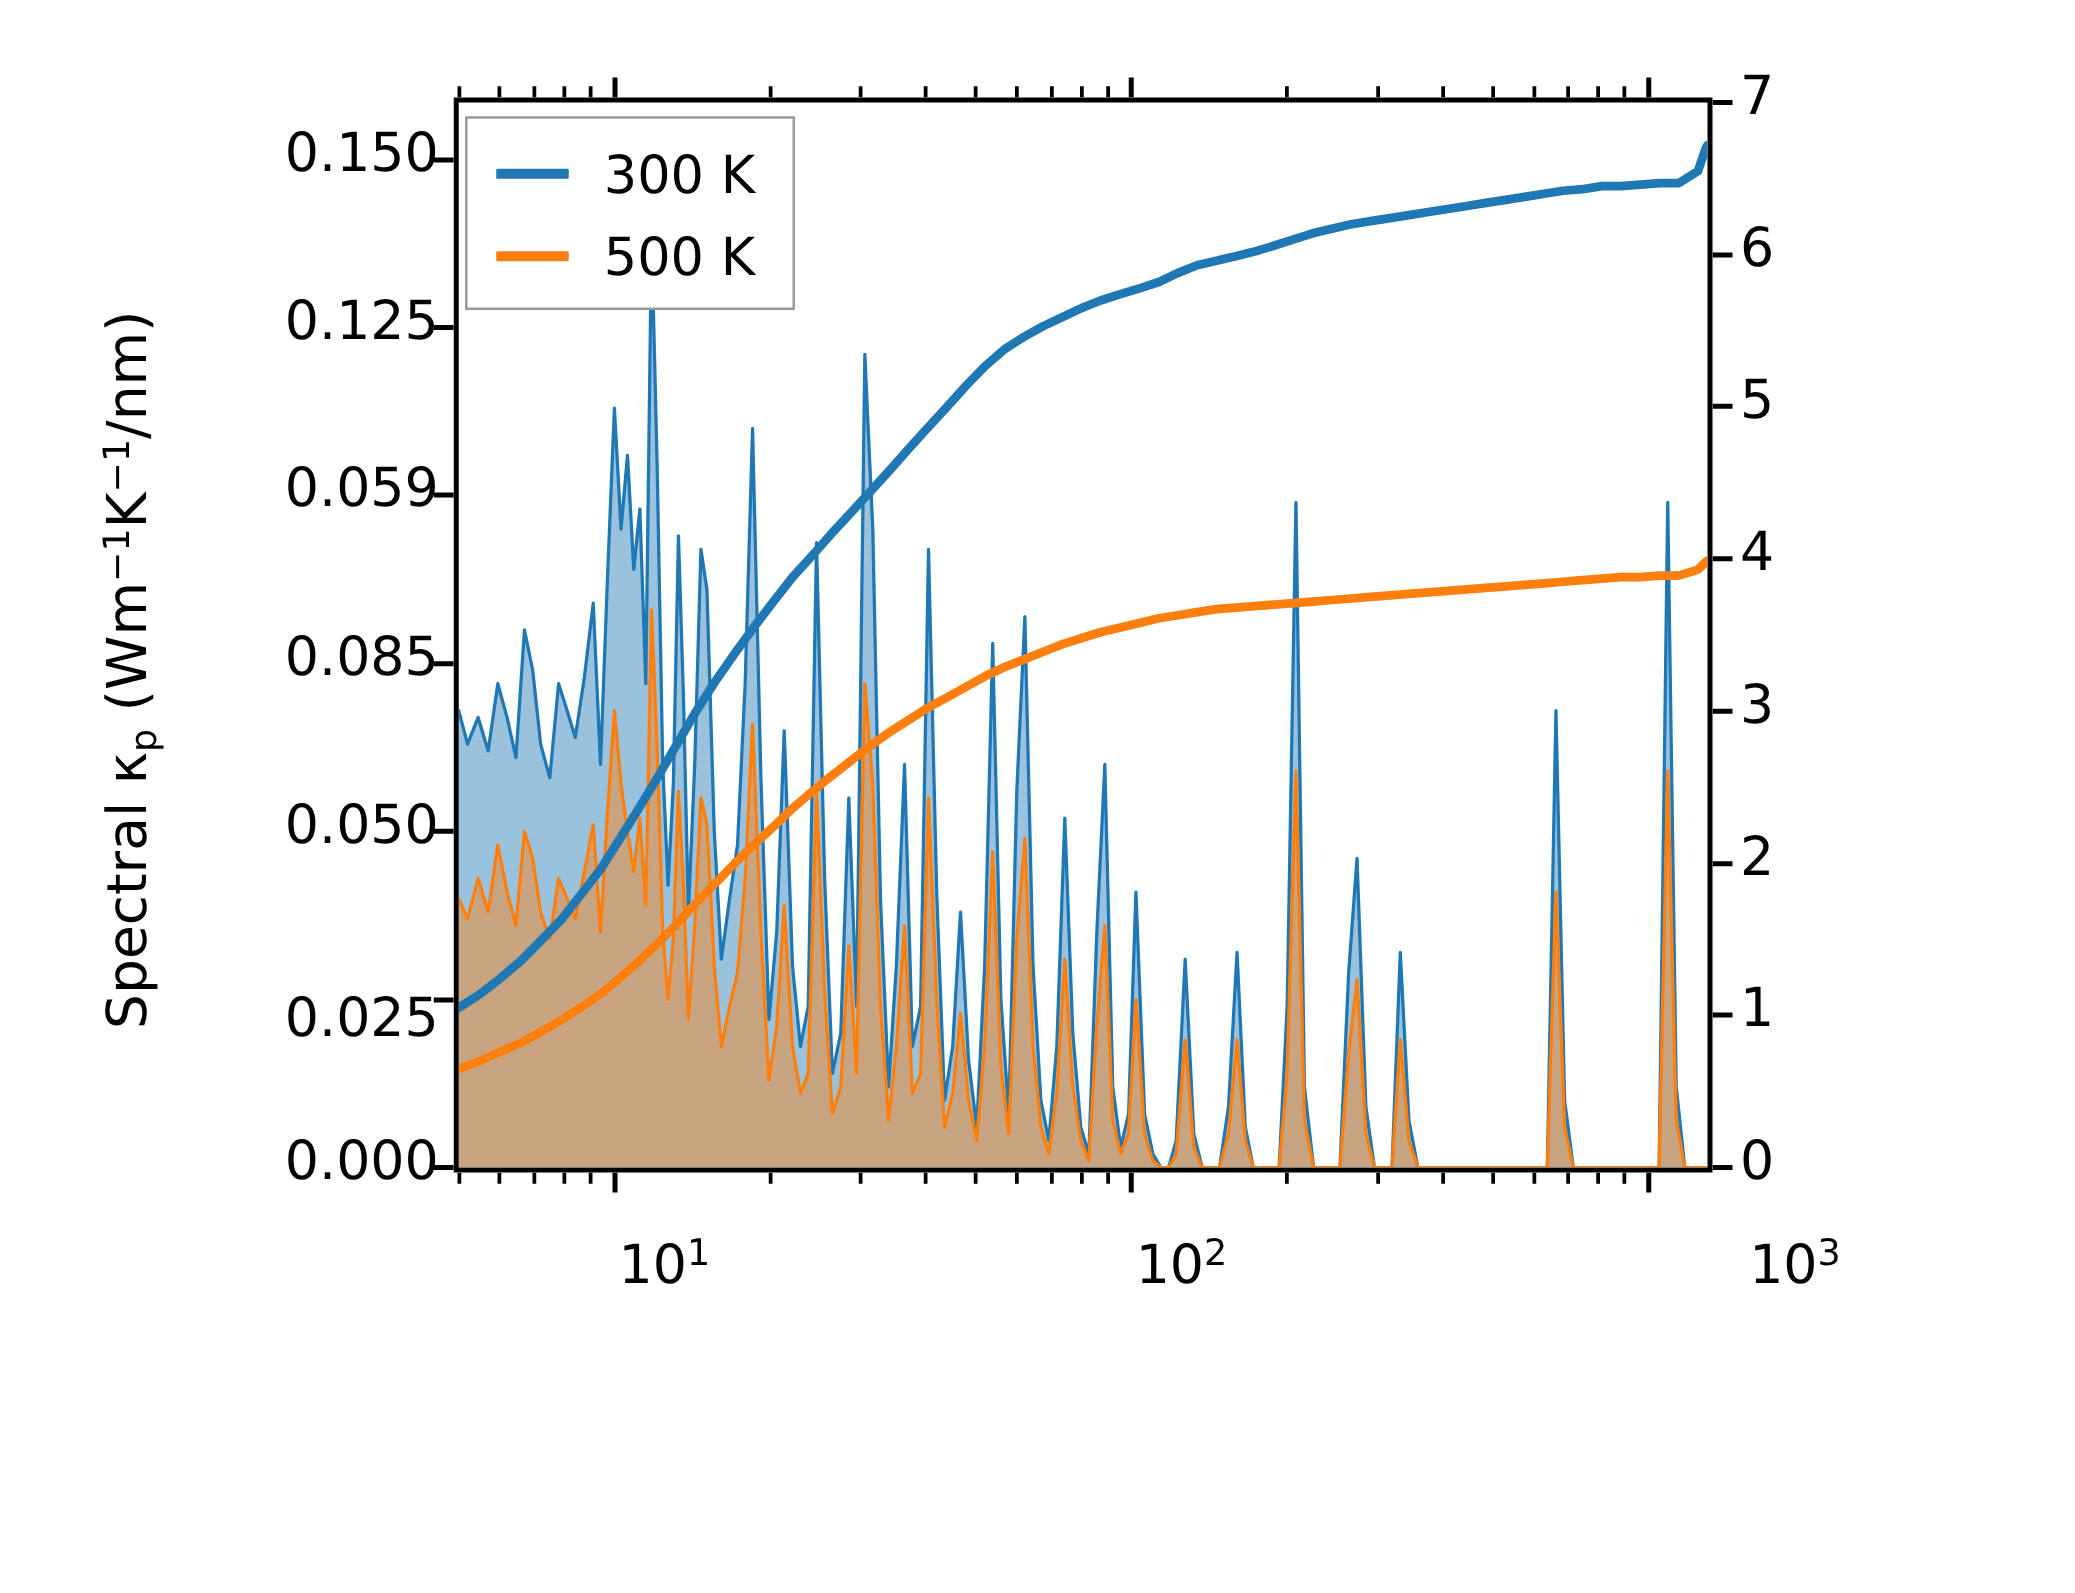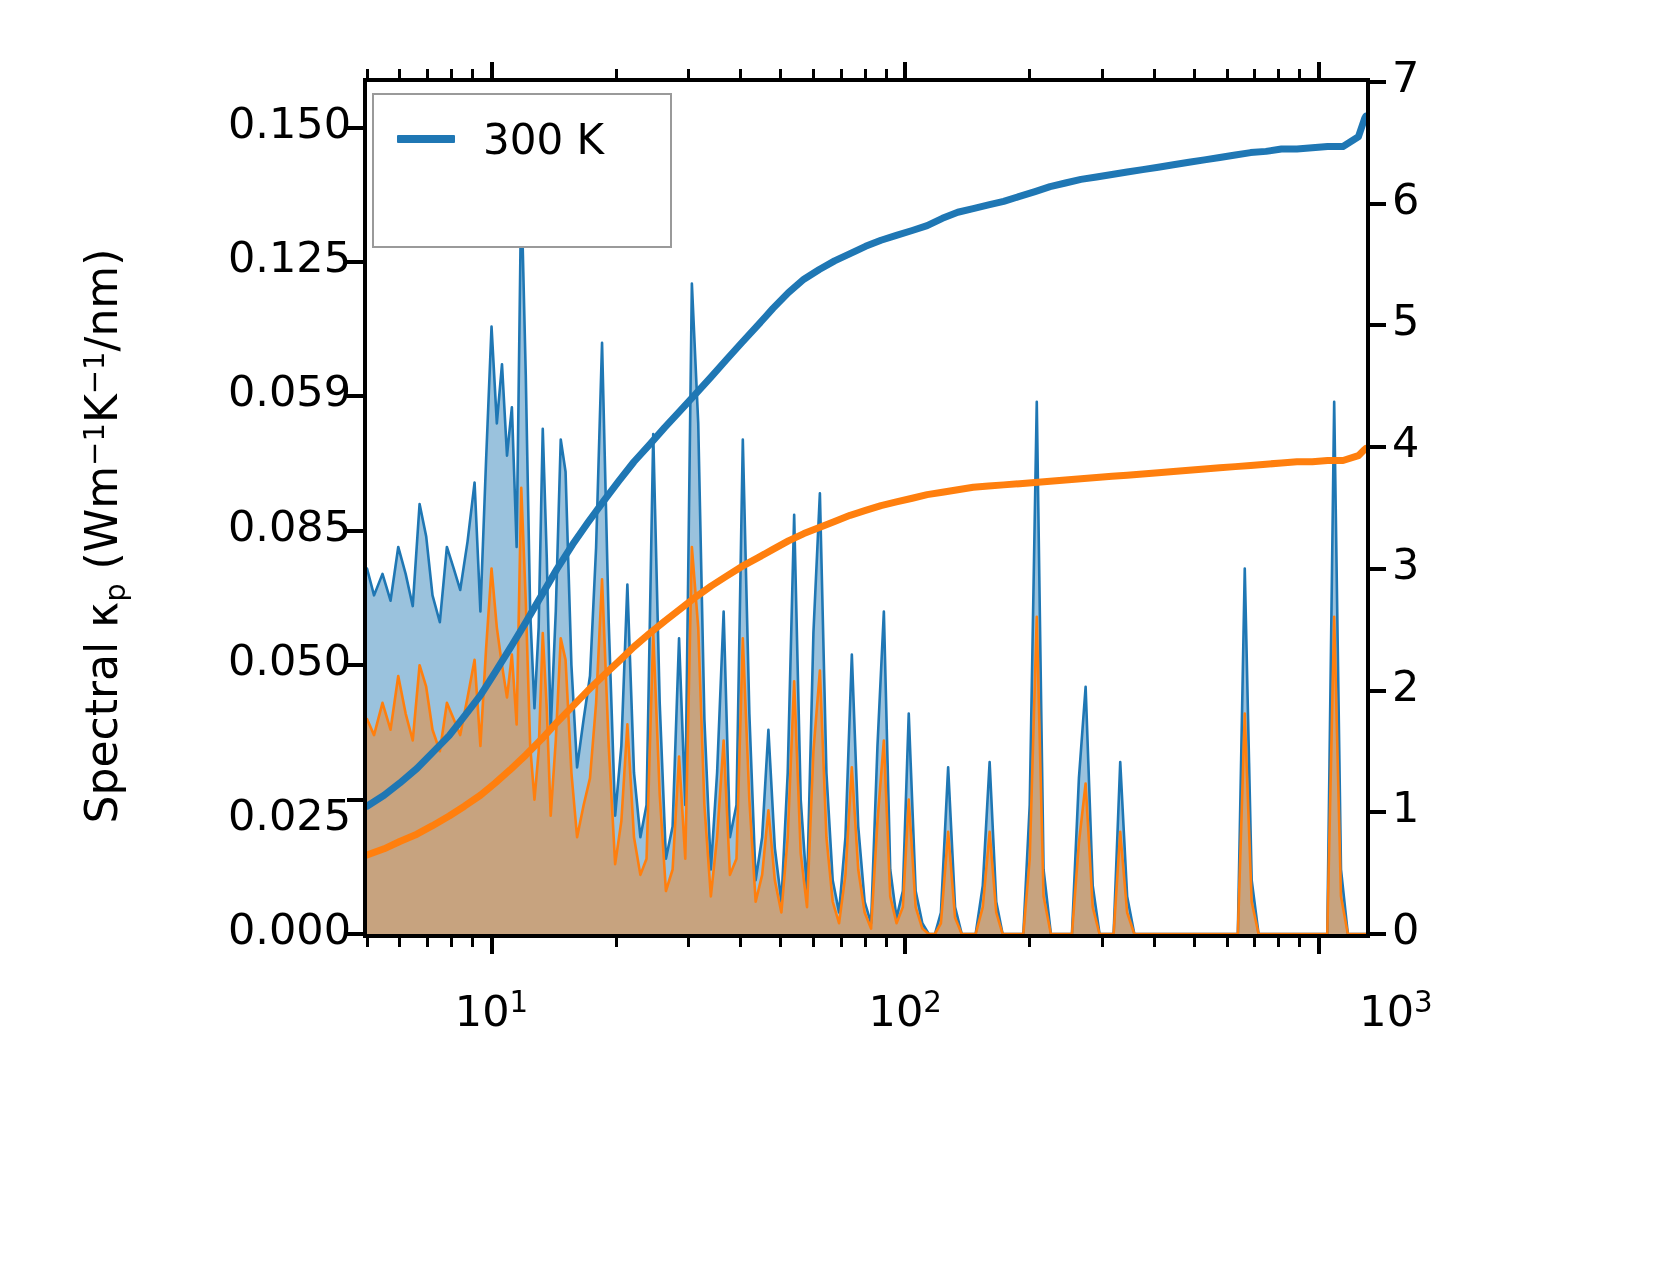--- a/index.html
+++ b/index.html
@@ -59,34 +59,35 @@
     line-height:1;
   }
   .xtick{
     position:absolute;
     top:988px;
     font-size:43px;
     color:#000;
     white-space:nowrap;
     transform:translateX(-50%);
     line-height:1;
+    margin-left:40px;
   }
   .xtick .sup{font-size:0.68em;vertical-align:0.48em;}
 
   
   .tick{position:absolute;background:#000;}
   .tick-y-major{width:16px;height:4px;}
   .tick-x-major{height:16px;width:4px;}
   .tick-x-minor{height:9px;width:3px;}
 
   
   #legend{
     position:absolute;
     left:372px; top:93px;
-    width:300px; height:155px;
+    width:264px; height:155px;
     background:#fff;
     border:2px solid #9a9a9a;
     box-sizing:border-box;
     z-index:40;
   }
   .legend-row{
     position:absolute;
     left:0; width:100%;
     height:60px;
     display:flex; align-items:center;
@@ -217,20 +218,24 @@
           <path d="M0.00 772.89 L17.12 766.80 L32.75 759.50 L49.88 752.19 L65.51 743.67 L82.18 733.94 L97.43 724.20 L113.41 713.25 L128.08 701.07 L143.28 687.69 L158.77 673.08 L174.40 657.26 L190.04 640.22 L205.56 624.39 L220.91 608.57 L236.02 593.97 L251.73 579.36 L266.99 564.75 L282.56 551.37 L297.57 539.19 L313.31 527.02 L328.94 514.85 L344.38 503.90 L359.57 494.16 L374.92 484.42 L390.70 475.90 L405.96 467.38 L421.40 458.86 L436.89 451.56 L452.31 445.47 L467.58 439.39 L483.13 433.30 L498.56 428.43 L514.00 423.57 L529.36 419.91 L545.24 416.26 L560.15 412.61 L575.39 410.18 L590.78 407.74 L606.18 405.31 L621.51 404.09 L636.67 402.87 L652.56 401.66 L668.03 400.44 L683.08 399.22 L698.45 398.01 L713.96 396.79 L729.48 395.57 L744.90 394.35 L760.15 393.14 L775.66 391.92 L791.25 390.70 L806.40 389.49 L821.87 388.27 L837.47 387.05 L852.76 385.83 L868.29 384.62 L883.63 383.40 L898.98 382.18 L914.45 380.97 L929.92 379.75 L945.28 379.75 L960.63 378.53 L976.03 378.53 L991.38 373.66 L997.61 367.58 L999.00 366.36" fill="none" stroke="#ff7f0e" stroke-width="7" stroke-linejoin="round" stroke-linecap="round"></path>
         </svg>
     </div>
   </div>
 
   <div id="legend">
     <div class="legend-row r0">
       <span class="legend-swatch" style="background: rgb(31, 119, 180);"></span>
       <span class="legend-label">300 K</span>
     </div>
+    <div class="legend-row r1">
+      <span class="legend-swatch" style="background: rgb(255, 127, 14);"></span>
+      <span class="legend-label">500 K</span>
+    </div>
   </div>
 
   <div class="axis-title" id="ylabel-left">
     <span>Spectral κ</span><span class="sub">p</span><span> (Wm</span><span class="sup">−1</span><span>K</span><span class="sup">−1</span><span>/nm)</span>
   </div>
 
 
 </div>
 
 </body></html>

